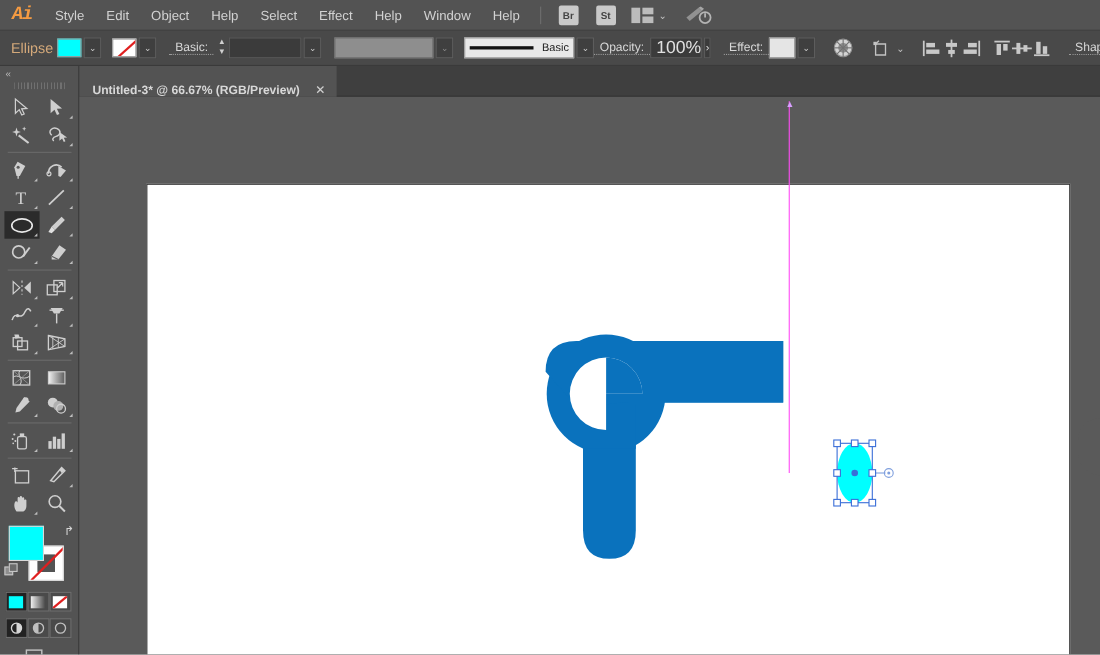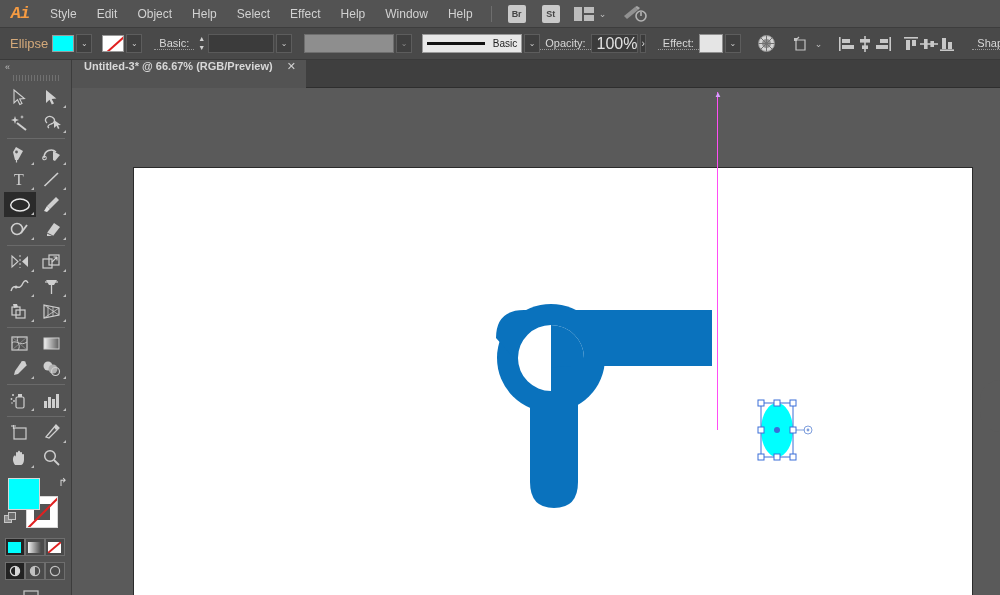--- a/index.html
+++ b/index.html
@@ -88,21 +88,21 @@
   .icoBtn { width:22px; height:22px; display:flex; align-items:center; justify-content:center;
     cursor:default; }
 
   
   .tabbar {
     position:absolute; left:0; top:60px; width:1000px; height:28px;
     background:#3f3f3f; border-bottom:1px solid #2e2e2e;
   }
   .doctab {
     position:absolute; left:72px; top:0; height:28px; background:#535353;
-    display:flex; align-items:flex-start; padding:0 10px 0 12px; cursor:default;
+    display:flex; align-items:flex-end; padding:0 10px 0 12px; cursor:default;
   }
   .doctab .title { color:#d8d8d8; font-size:11px; font-weight:bold; white-space:nowrap; }
   .doctab .x { margin-left:14px; color:#d0d0d0; font-size:11px; cursor:default; }
 
   
   .toolbar {
     position:absolute; left:0; top:60px; width:72px; height:535px;
     background:#535353; border-right:1px solid #3c3c3c;
   }
   .tb-collapse { height:14px; padding-left:5px; color:#bdbdbd; font-size:9px;

